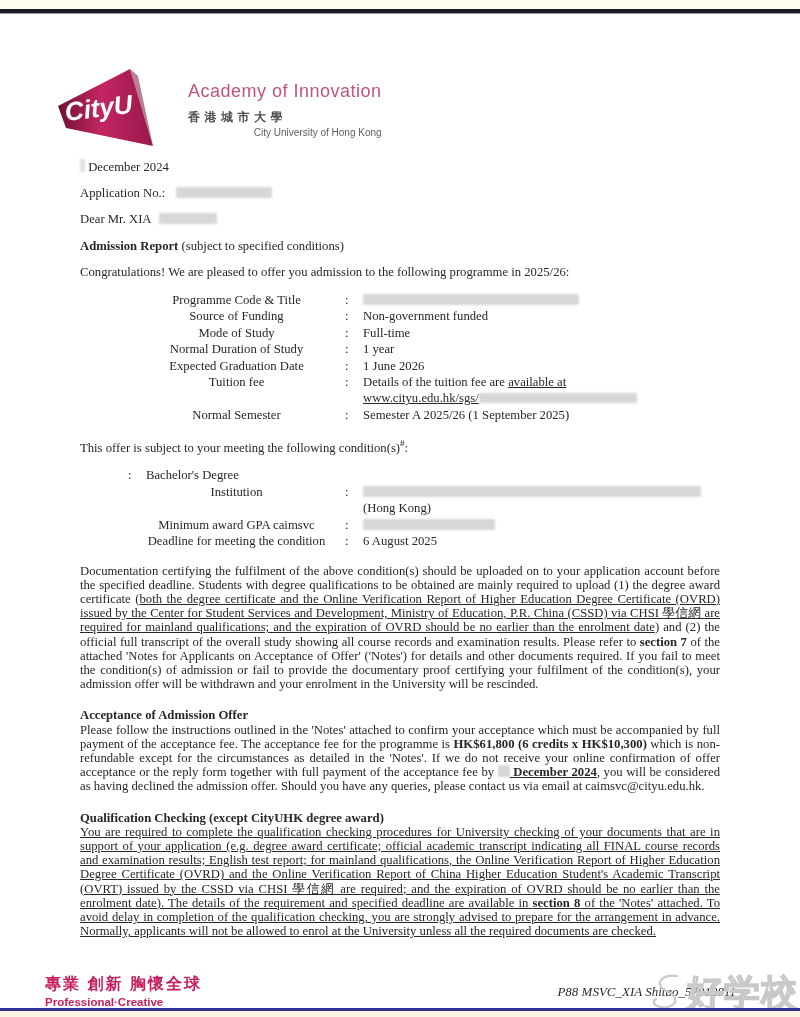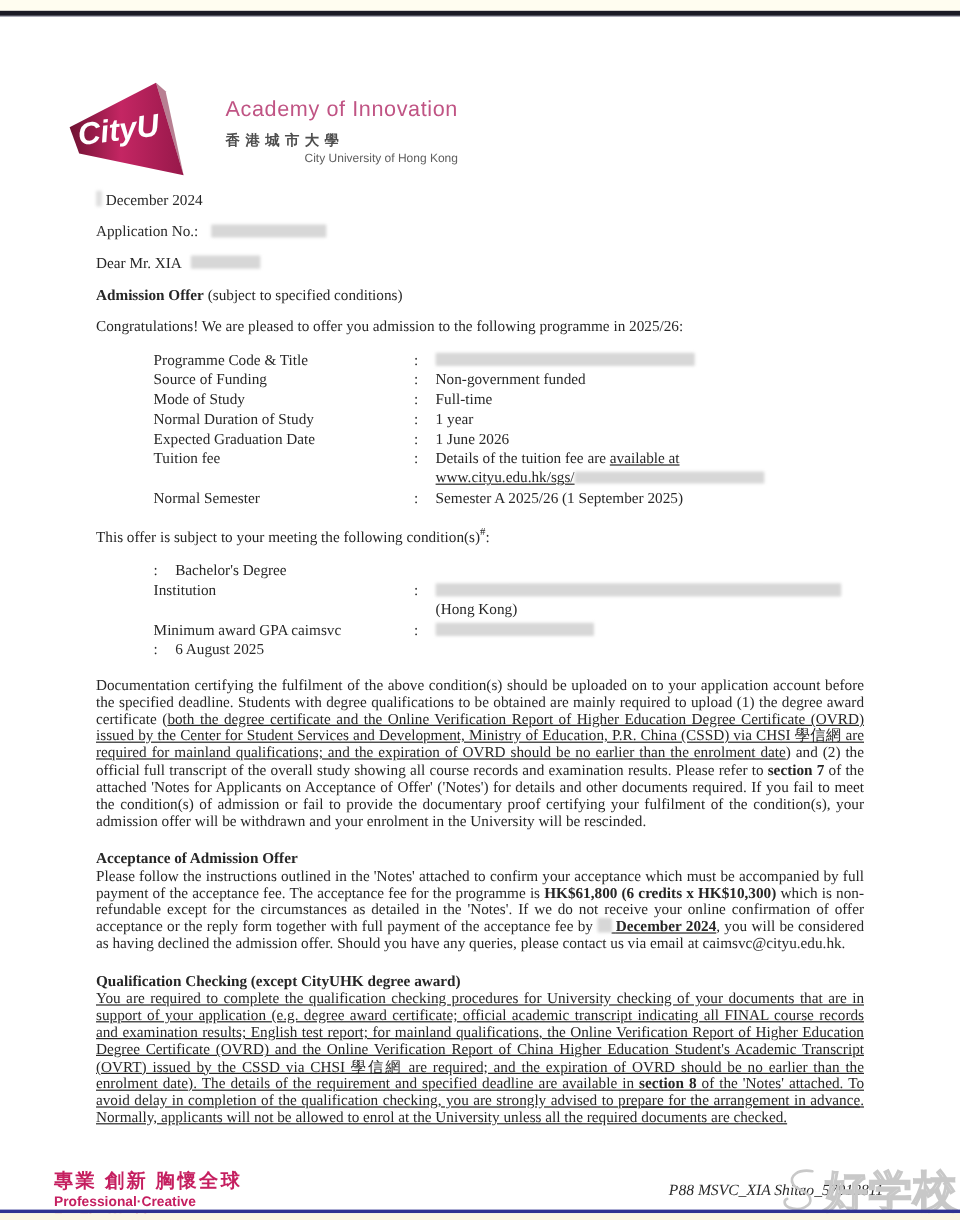--- a/index.html
+++ b/index.html
@@ -29,21 +29,21 @@
   .line { margin-top:12px; }
   .para { margin-top:12px; text-align:justify; }
   .b { font-weight:bold; }
   .i { font-style:italic; }
   .u { text-decoration:underline; }
   sup { font-size:9px; vertical-align:6px; }
 
   
   .kv { margin-left:48px; margin-top:13px; line-height:16.4px; }
   .kv-row { display:flex; }
-  .kv-label { width:217px; flex:none; }
+  .kv-label { width:217px; flex:none;text-align:center; }
   .kv-colon { width:18px; flex:none; }
   .kv-value { flex:1; }
   .kv2 { margin-left:48px; margin-top:12px; line-height:16.4px; }
 
   
   .blur {
     display:inline-block; height:11px; background:#d7d7d7; border-radius:1px;
     filter:blur(1.3px); vertical-align:-1px;
   }
   .blur.light { background:#e0e0e0; }
@@ -114,21 +114,21 @@
       <span>Application No.:</span>
       <span class="blur" style="width:96px;margin-left:8px;"></span>
     </div>
 
     <div class="line">
       <span>Dear Mr. XIA</span>
       <span class="blur" style="width:58px;margin-left:5px;"></span>
     </div>
 
     <div class="line">
-      <span class="b">Admission Offer</span><span> (subject to specified conditions)</span>
+      <span class="b">Admission Report</span><span> (subject to specified conditions)</span>
     </div>
 
     <div class="line">Congratulations! We are pleased to offer you admission to the following programme in 2025/26:</div>
 
     <div class="kv">
       <div class="kv-row">
         <span class="kv-label">Programme Code &amp; Title</span>
         <span class="kv-colon">:</span>
         <span class="kv-value"><span class="blur" style="width:216px;"></span></span>
       </div>
@@ -187,20 +187,21 @@
           <span class="blur" style="width:338px;"></span><br>
           <span>(Hong Kong)</span>
         </span>
       </div>
       <div class="kv-row">
         <span class="kv-label">Minimum award GPA caimsvc</span>
         <span class="kv-colon">:</span>
         <span class="kv-value"><span class="blur" style="width:132px;"></span></span>
       </div>
       <div class="kv-row">
+        <span class="kv-label">Deadline for meeting the condition</span>
         <span class="kv-colon">:</span>
         <span class="kv-value">6 August 2025</span>
       </div>
     </div>
 
     <div class="para" style="margin-top:14px;">
       <span>Documentation certifying the fulfilment of the above condition(s) should be uploaded on to your application account before the specified deadline. Students with degree qualifications to be obtained are mainly required to upload (1) the degree award certificate (</span><span class="u">both the degree certificate and the Online Verification Report of Higher Education Degree Certificate (OVRD) issued by the Center for Student Services and Development, Ministry of Education, P.R. China (CSSD) via CHSI 學信網 are required for mainland qualifications; and the expiration of OVRD should be no earlier than the enrolment date</span><span>) and (2) the official full transcript of the overall study showing all course records and examination results. Please refer to </span><span class="b">section 7</span><span> of the attached 'Notes for Applicants on Acceptance of Offer' ('Notes') for details and other documents required. If you fail to meet the condition(s) of admission or fail to provide the documentary proof certifying your fulfilment of the condition(s), your admission offer will be withdrawn and your enrolment in the University will be rescinded.</span>
     </div>
 
     <div class="section-head">Acceptance of Admission Offer</div>

